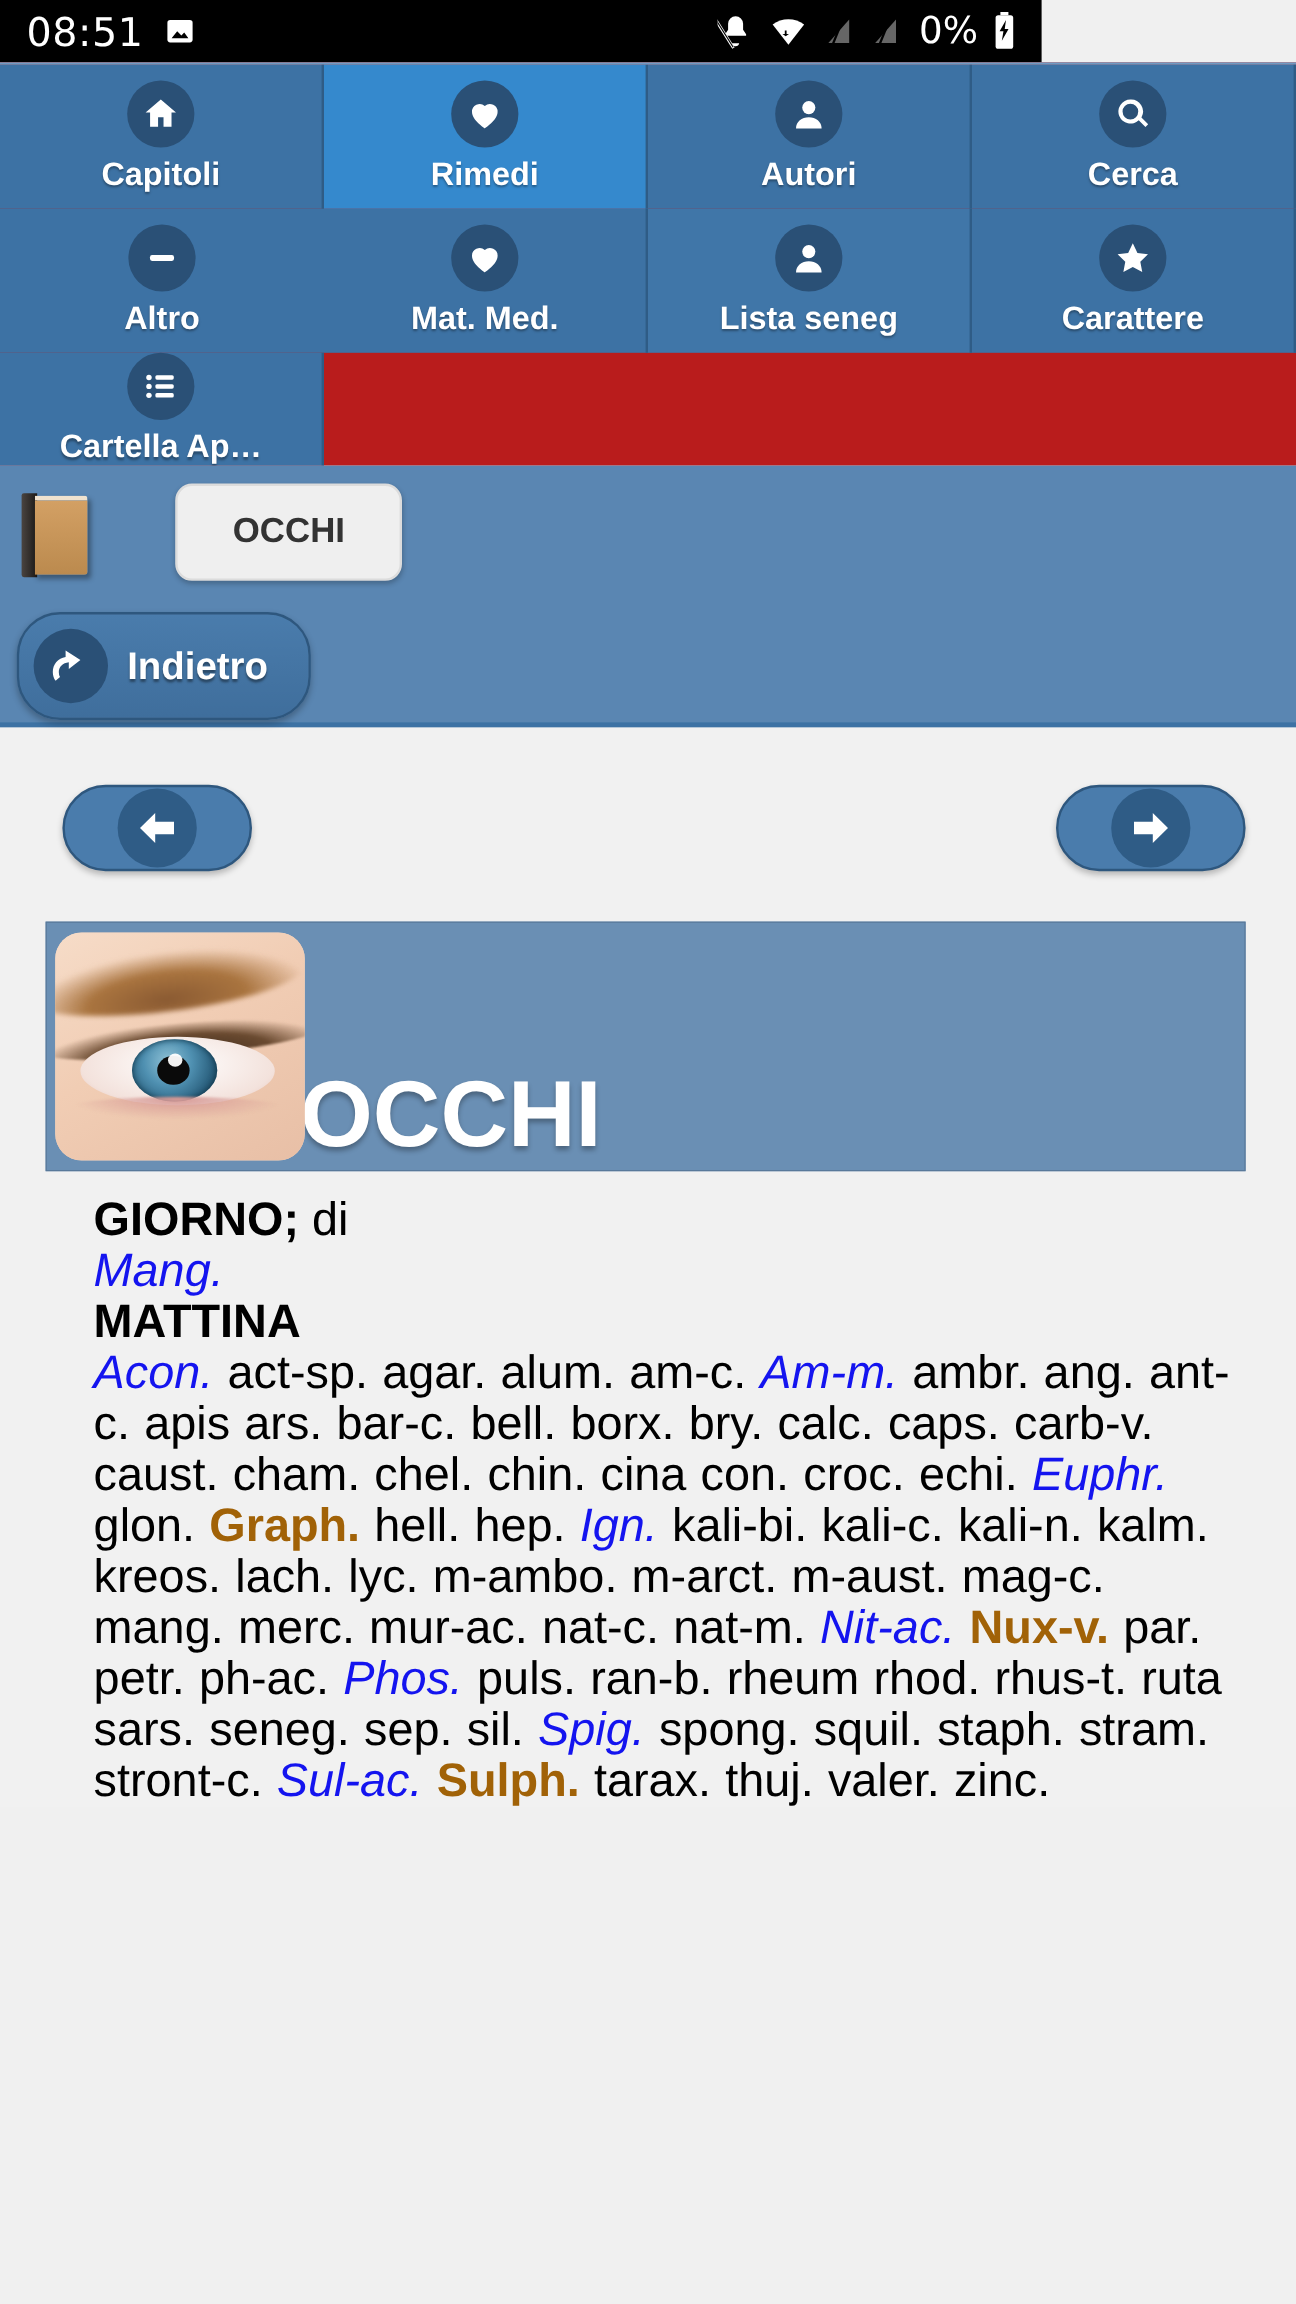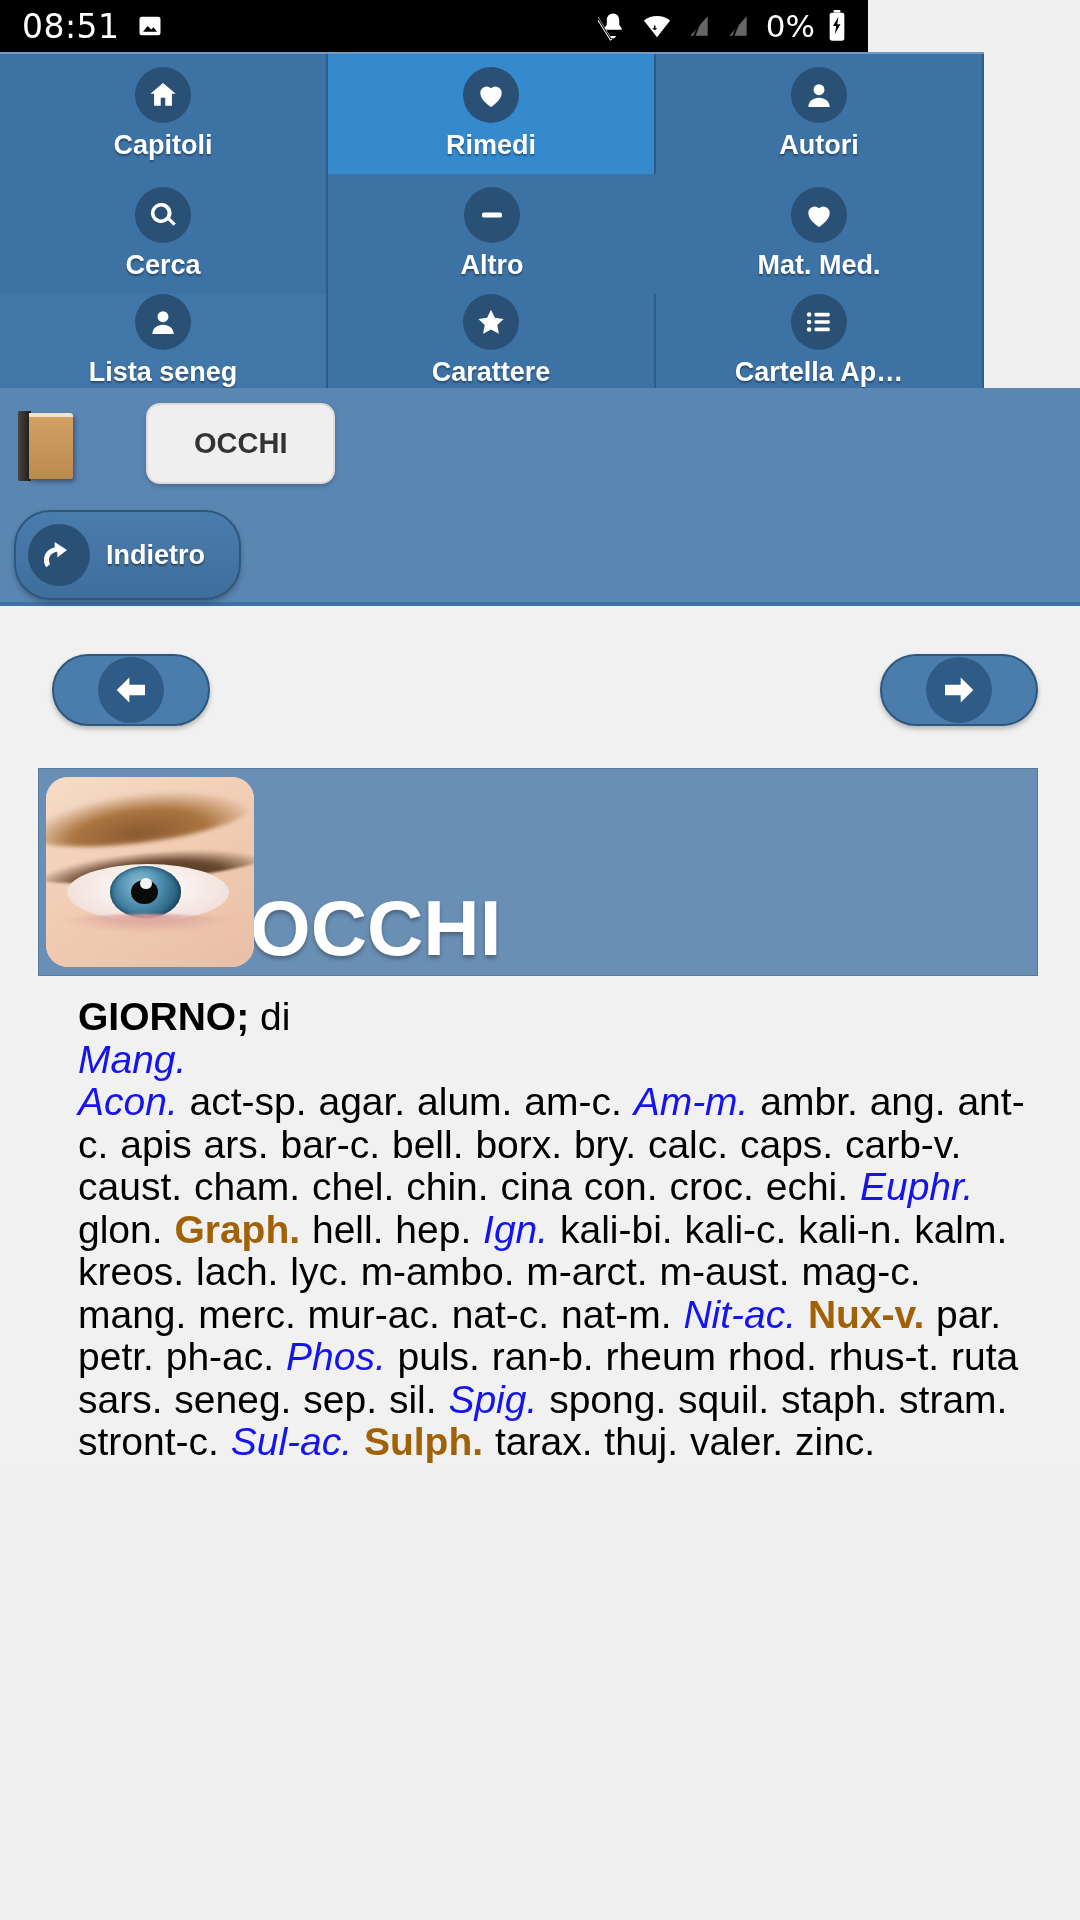--- a/index.html
+++ b/index.html
@@ -23,25 +23,25 @@
     font-family: "DejaVu Sans", sans-serif;
   }
   #statusbar .left-icons { display: flex; align-items: center; margin-left: 16px; }
   #statusbar .spacer { flex: 1; }
   #statusbar .right-icons { display: flex; align-items: center; gap: 13px; }
   .sb-icon { display: inline-flex; align-items: center; justify-content: center; }
   .pct { font-size: 31px; font-family: "DejaVu Sans", sans-serif; margin-left: 2px; }
 
   
   #toolbar {
-    width: 984px;
+    width: 1080px;
     background: #b91c1c;
     border-top: 2px solid #6f9bc4;
     display: grid;
-    grid-template-columns: repeat(3, 1fr);
+    grid-template-columns: repeat(4, 1fr);
     grid-template-rows: 120px 120px;
   }
   .tb-cell {
     position: relative;
     display: flex; flex-direction: column;
     align-items: center; justify-content: center;
     background: #3d72a4;
     border-right: 2px solid #2f5c86;
     gap: 7px;
   }
@@ -94,21 +94,21 @@
     border-radius: 36px;
     padding: 12px 34px 12px 12px;
     box-shadow: 0 3px 5px rgba(0,0,0,.25);
   }
   #backbtn .circ {
     width: 62px; height: 62px; border-radius: 50%;
     background: #2a5076; display: flex; align-items: center; justify-content: center;
   }
   #backbtn .circ svg { width: 40px; height: 40px; fill: #fff; }
   #backbtn .lbl {
-    color: #fff; font-size: 27px; font-weight: bold;
+    color: #fff; font-size: 32px; font-weight: bold;
     text-shadow: 0 2px 2px rgba(0,0,0,.4);
   }
 
   
   #content { width: 1080px; background: #f1f1f1; padding: 0 0 0 0; }
   #navrow { display: flex; justify-content: space-between; padding: 48px 42px 0 52px; }
   .navbtn {
     width: 158px; height: 72px; border-radius: 36px;
     background: #4a7cac; border: 2px solid #2e577e;
     display: flex; align-items: center; justify-content: center;
@@ -374,16 +374,17 @@
     <span class="title">OCCHI</span>
   </div>
 
   <div id="article">
     <p>
       <span class="rubric">GIORNO;</span><span> di</span>
     </p>
     <p>
       <span class="g2">Mang.</span>
     </p>
+    <p class="head2">MATTINA</p>
     <p id="remedies"><span class="g2">Acon.</span> <span class="g1">act-sp.</span> <span class="g1">agar.</span> <span class="g1">alum.</span> <span class="g1">am-c.</span> <span class="g2">Am-m.</span> <span class="g1">ambr.</span> <span class="g1">ang.</span> <span class="g1">ant-c.</span> <span class="g1">apis</span> <span class="g1">ars.</span> <span class="g1">bar-c.</span> <span class="g1">bell.</span> <span class="g1">borx.</span> <span class="g1">bry.</span> <span class="g1">calc.</span> <span class="g1">caps.</span> <span class="g1">carb-v.</span> <span class="g1">caust.</span> <span class="g1">cham.</span> <span class="g1">chel.</span> <span class="g1">chin.</span> <span class="g1">cina</span> <span class="g1">con.</span> <span class="g1">croc.</span> <span class="g1">echi.</span> <span class="g2">Euphr.</span> <span class="g1">glon.</span> <span class="g3">Graph.</span> <span class="g1">hell.</span> <span class="g1">hep.</span> <span class="g2">Ign.</span> <span class="g1">kali-bi.</span> <span class="g1">kali-c.</span> <span class="g1">kali-n.</span> <span class="g1">kalm.</span> <span class="g1">kreos.</span> <span class="g1">lach.</span> <span class="g1">lyc.</span> <span class="g1">m-ambo.</span> <span class="g1">m-arct.</span> <span class="g1">m-aust.</span> <span class="g1">mag-c.</span> <span class="g1">mang.</span> <span class="g1">merc.</span> <span class="g1">mur-ac.</span> <span class="g1">nat-c.</span> <span class="g1">nat-m.</span> <span class="g2">Nit-ac.</span> <span class="g3">Nux-v.</span> <span class="g1">par.</span> <span class="g1">petr.</span> <span class="g1">ph-ac.</span> <span class="g2">Phos.</span> <span class="g1">puls.</span> <span class="g1">ran-b.</span> <span class="g1">rheum</span> <span class="g1">rhod.</span> <span class="g1">rhus-t.</span> <span class="g1">ruta</span> <span class="g1">sars.</span> <span class="g1">seneg.</span> <span class="g1">sep.</span> <span class="g1">sil.</span> <span class="g2">Spig.</span> <span class="g1">spong.</span> <span class="g1">squil.</span> <span class="g1">staph.</span> <span class="g1">stram.</span> <span class="g1">stront-c.</span> <span class="g2">Sul-ac.</span> <span class="g3">Sulph.</span> <span class="g1">tarax.</span> <span class="g1">thuj.</span> <span class="g1">valer.</span> <span class="g1">zinc.</span></p>
   </div>
 
 </div>
 
 </body></html>

